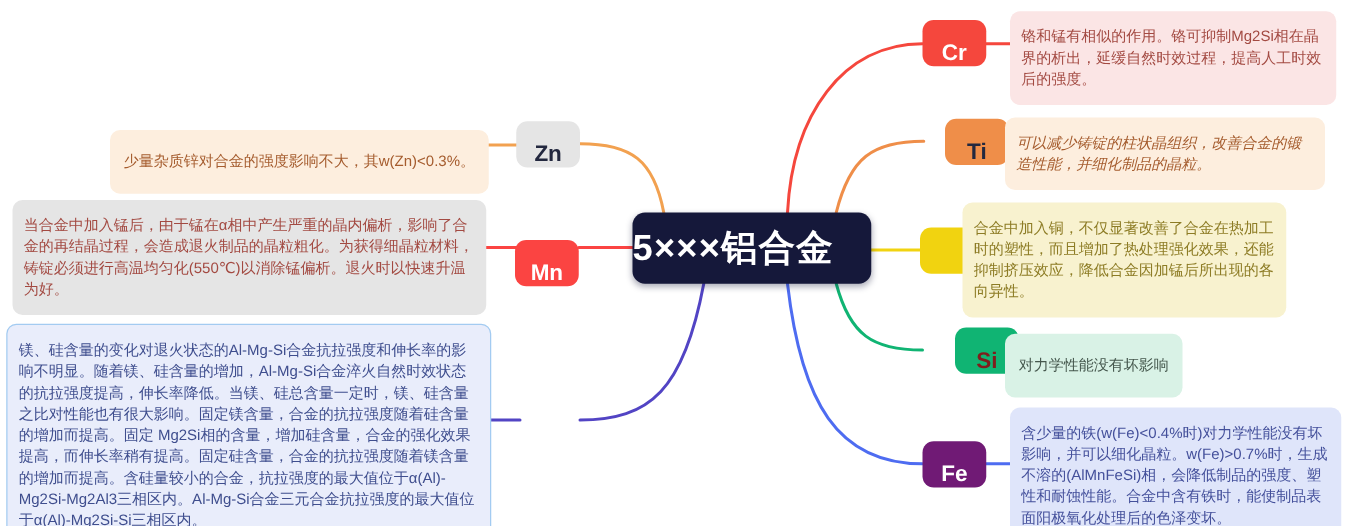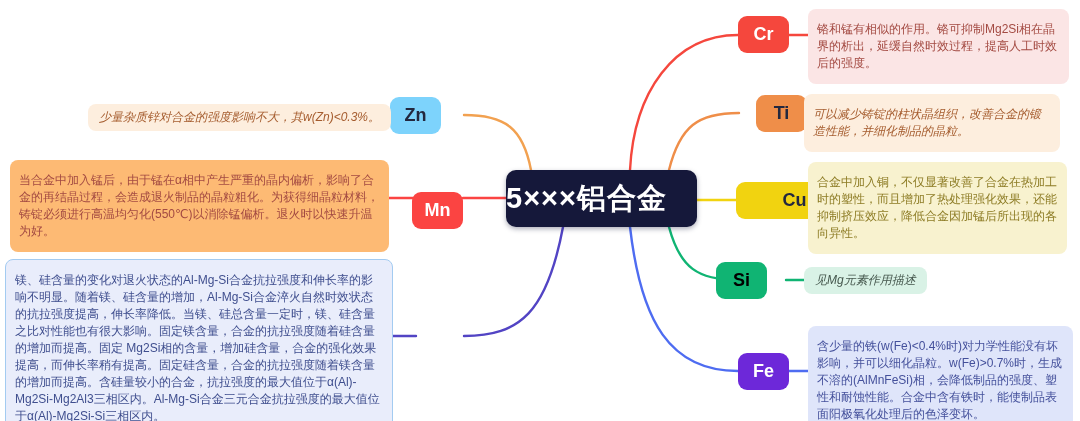--- a/index.html
+++ b/index.html
@@ -16,44 +16,44 @@
 
   .root{
     position:absolute;left:506px;top:170px;width:191px;height:57px;
     background:#15183a;border-radius:10px;color:#ffffff;
     display:flex;align-items:center;justify-content:flex-start;
     font-size:29px;font-weight:700;letter-spacing:1px;
     box-shadow:0 2px 5px rgba(21,24,58,0.35);
   }
   .node{
     position:absolute;width:51px;height:37px;border-radius:9px;
-    display:flex;align-items:center;justify-content:center;
+    display:flex;align-items:flex-end;justify-content:center;
     font-size:18px;font-weight:700;
   }
   .n-cr{left:738px;top:16px;background:#f5473d;color:#ffffff;}
   .n-ti{left:756px;top:95px;background:#ef8e49;color:#23283f;}
   .n-cu{left:736px;top:182px;background:#f1d310;color:#23283f;padding-left:33px;}
-  .n-si{left:716px;top:262px;background:#10b473;color:#000000;}
-  .n-fe{left:738px;top:353px;background:#6d28d9;color:#ffffff;}
-  .n-zn{left:390px;top:97px;background:#7dd3fc;color:#23283f;}
+  .n-si{left:764px;top:262px;background:#10b473;color:#7f1d1d;}
+  .n-fe{left:738px;top:353px;background:#701a75;color:#ffffff;}
+  .n-zn{left:413px;top:97px;background:#e5e5e5;color:#23283f;}
   .n-mn{left:412px;top:192px;background:#fb4442;color:#ffffff;}
   .n-mg{left:412px;top:317px;background:#5244c4;color:#ffffff;}
 
   .note{
     position:absolute;border-radius:8px;padding:12px 9px;
     font-size:12px;line-height:1.42;box-sizing:border-box;
   }
-  .single{white-space:nowrap;padding:5px 11px;font-style:italic;}
+  .single{white-space:nowrap;padding:17px 11px;}
   .t-cr{left:808px;top:9px;width:261px;background:#fbe5e5;color:#a34a42;}
   .t-ti{left:804px;top:94px;width:256px;background:#fdeede;color:#a55c2e;font-style:italic;}
-  .t-cu{left:808px;top:162px;width:259px;background:#f8f2cf;color:#8d7c25;}
+  .t-cu{left:770px;top:162px;width:259px;background:#f8f2cf;color:#8d7c25;}
   .t-si{left:804px;top:267px;background:#d9f2e6;color:#46584e;}
   .t-fe{left:808px;top:326px;width:265px;background:#dfe5fa;color:#44509b;}
   .t-zn{left:88px;top:104px;background:#fdeede;color:#a55c2e;}
-  .t-mn{left:10px;top:160px;width:379px;background:#fdba74;color:#a34a42;}
+  .t-mn{left:10px;top:160px;width:379px;background:#e5e5e5;color:#a34a42;}
   .t-mg{left:5px;top:259px;width:388px;background:#e9edfb;color:#3f4e8e;border:1px solid #a3cbf1;}
 </style>
 </head>
 <body>
 
 <div class="canvas">
 
   <svg class="links" viewBox="0 0 1080 421">
     <path class="s-cr" d="M630,170 C634,92 674,35 738,35 M786,35 L812,35"></path>
     <path class="s-ti" d="M669,170 C680,126 698,113 739,113 M787,113 L808,113"></path>
@@ -80,21 +80,21 @@
   <div class="note t-ti">可以减少铸锭的柱状晶组织，改善合金的锻造性能，并细化制品的晶粒。</div>
 
   <div class="node n-cu">
     <span>Cu</span>
   </div>
   <div class="note t-cu">合金中加入铜，不仅显著改善了合金在热加工时的塑性，而且增加了热处理强化效果，还能抑制挤压效应，降低合金因加锰后所出现的各向异性。</div>
 
   <div class="node n-si">
     <span>Si</span>
   </div>
-  <div class="note t-si single">见Mg元素作用描述</div>
+  <div class="note t-si single">对力学性能没有坏影响</div>
 
   <div class="node n-fe">
     <span>Fe</span>
   </div>
   <div class="note t-fe">含少量的铁(w(Fe)&lt;0.4%时)对力学性能没有坏影响，并可以细化晶粒。w(Fe)&gt;0.7%时，生成不溶的(AlMnFeSi)相，会降低制品的强度、塑性和耐蚀性能。合金中含有铁时，能使制品表面阳极氧化处理后的色泽变坏。</div>
 
   <div class="node n-zn">
     <span>Zn</span>
   </div>
   <div class="note t-zn single">少量杂质锌对合金的强度影响不大，其w(Zn)&lt;0.3%。</div>

